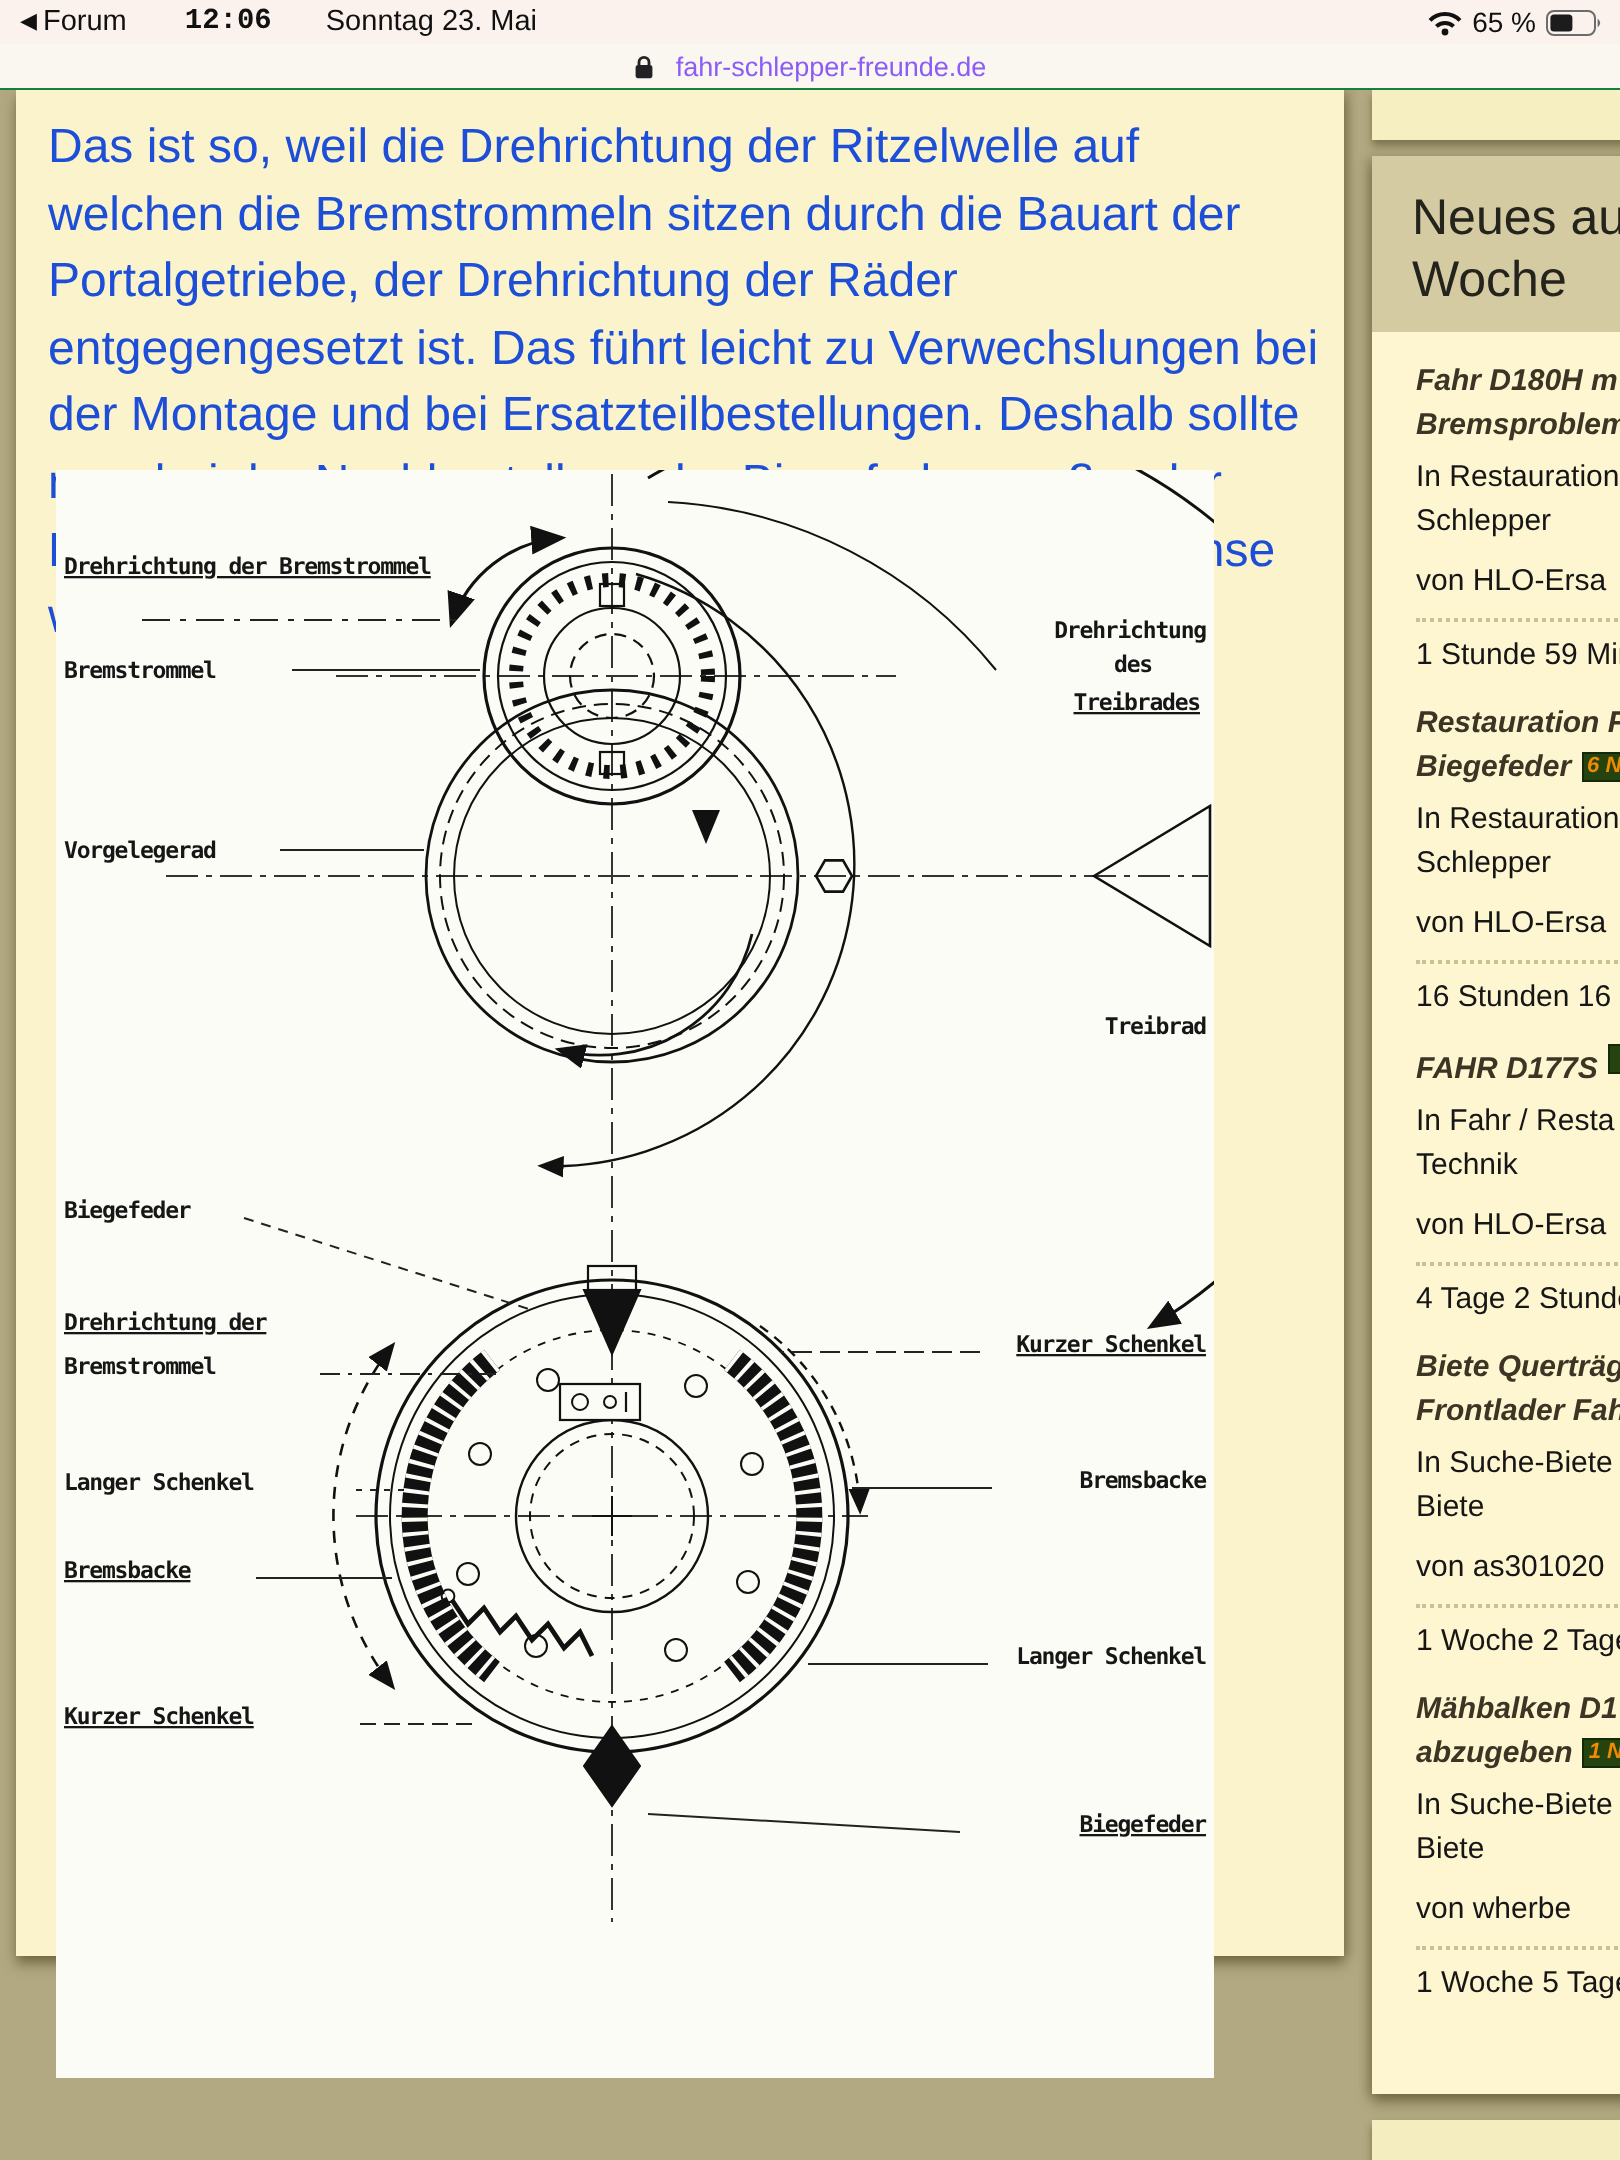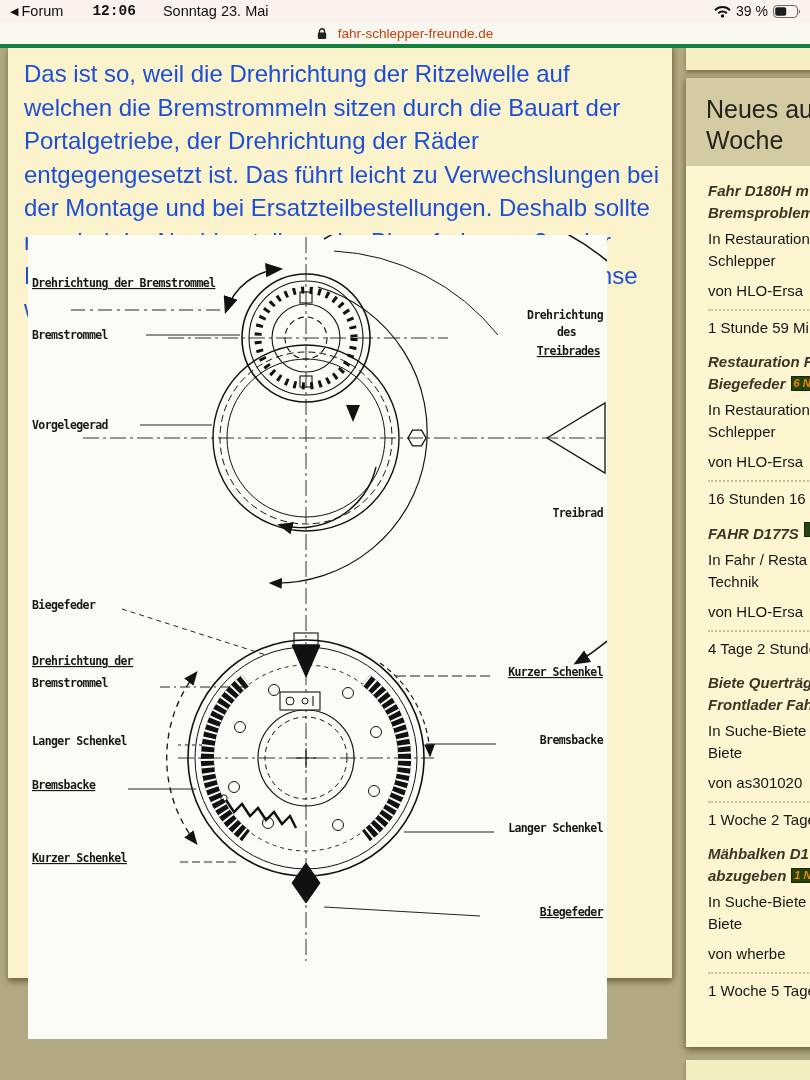--- a/index.html
+++ b/index.html
@@ -17,23 +17,23 @@
   .sb-left{display:flex;align-items:center;gap:7px;padding-left:10px;}
   .sb-back{display:flex;align-items:center;gap:3px;font-weight:500;}
   .sb-back .tri{font-size:11px;line-height:1;}
   .sb-time{font-weight:600;margin-left:22px;font-family:Liberation Mono, monospace;}
   .sb-date{font-weight:500;margin-left:20px;}
   .sb-right{position:absolute;right:8px;top:3px;display:flex;align-items:center;gap:5px;}
   .sb-batt-label{font-size:14px;font-weight:500;}
   
   .urlbar{
     position:absolute;left:0;top:22px;width:810px;height:22px;
-    background:#f9f7f0;border-bottom:4px solid #15803d;
+    background:#f9f7f0;border-bottom:1px solid #15803d;
     display:flex;align-items:center;justify-content:center;gap:11px;
-    font-size:13.5px;color:#c2410c;z-index:5;
+    font-size:13.5px;color:#8b5cf6;z-index:5;
   }
   
   .mainbox{
     position:absolute;left:8px;top:45px;width:664px;height:933px;
     background:#faf3cc;box-shadow:0 4px 6px rgba(60,50,15,.5), 3px 0 4px rgba(60,50,15,.18);
   }
   .article-text{
     position:absolute;left:16px;top:12px;width:636px;
     font-size:24px;line-height:1.4;color:#1d4ed8;
   }
@@ -91,21 +91,21 @@
     </span>
     <span class="sb-time">12:06</span>
     <span class="sb-date">Sonntag 23. Mai</span>
   </div>
   <div class="sb-right">
     <svg width="17" height="13">
       <path d="M1 5.2 A 10.5 10.5 0 0 1 16 5.2" fill="none" stroke="#111" stroke-width="2"></path>
       <path d="M4.2 8.2 A 6.2 6.2 0 0 1 12.8 8.2" fill="none" stroke="#111" stroke-width="2"></path>
       <circle cx="8.5" cy="11" r="1.7" fill="#111"></circle>
     </svg>
-    <span class="sb-batt-label">39 %</span>
+    <span class="sb-batt-label">65 %</span>
     <svg width="29" height="13">
       <rect x="0.5" y="0.5" width="24" height="12" rx="3.5" fill="none" stroke="#6b6b6b"></rect>
       <rect x="2.2" y="2.2" width="11" height="8.6" rx="1.8" fill="#1c1c1c"></rect>
       <path d="M25.8 4.2 q 2.6 2.3 0 4.6 z" fill="#6b6b6b"></path>
     </svg>
   </div>
 </div>
 
 <div class="urlbar">
   <svg width="10" height="13">

